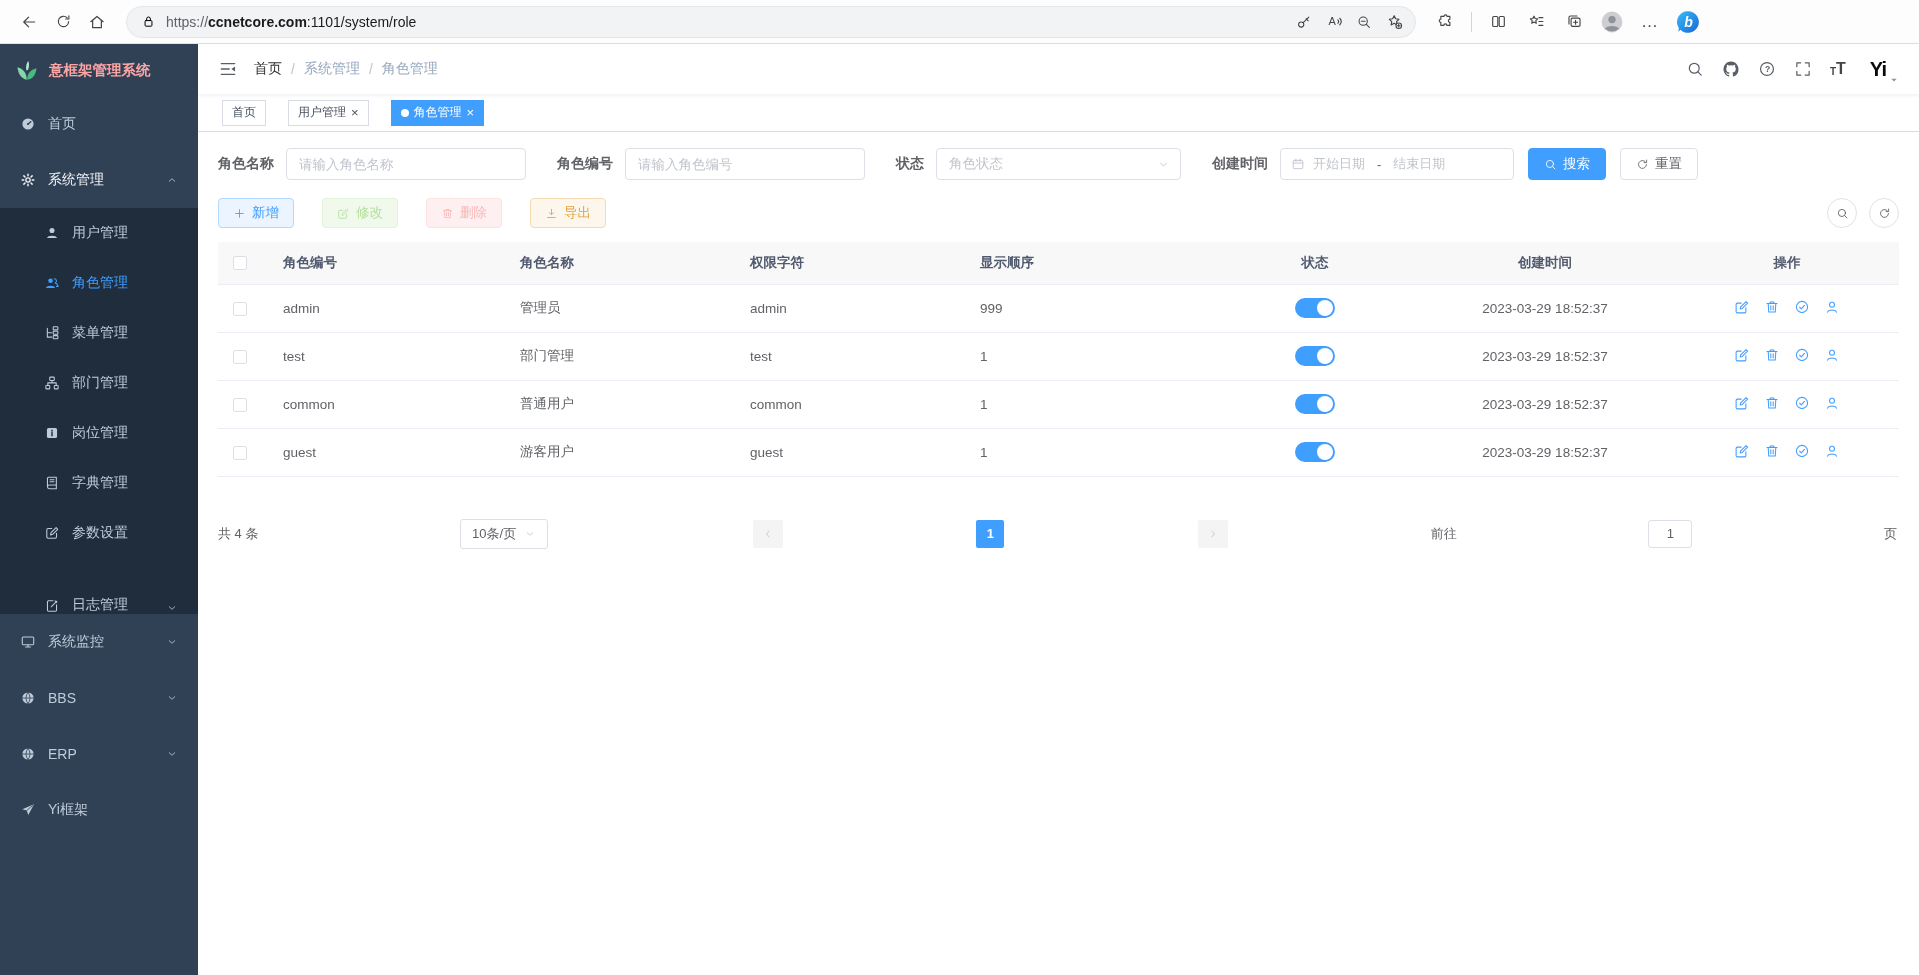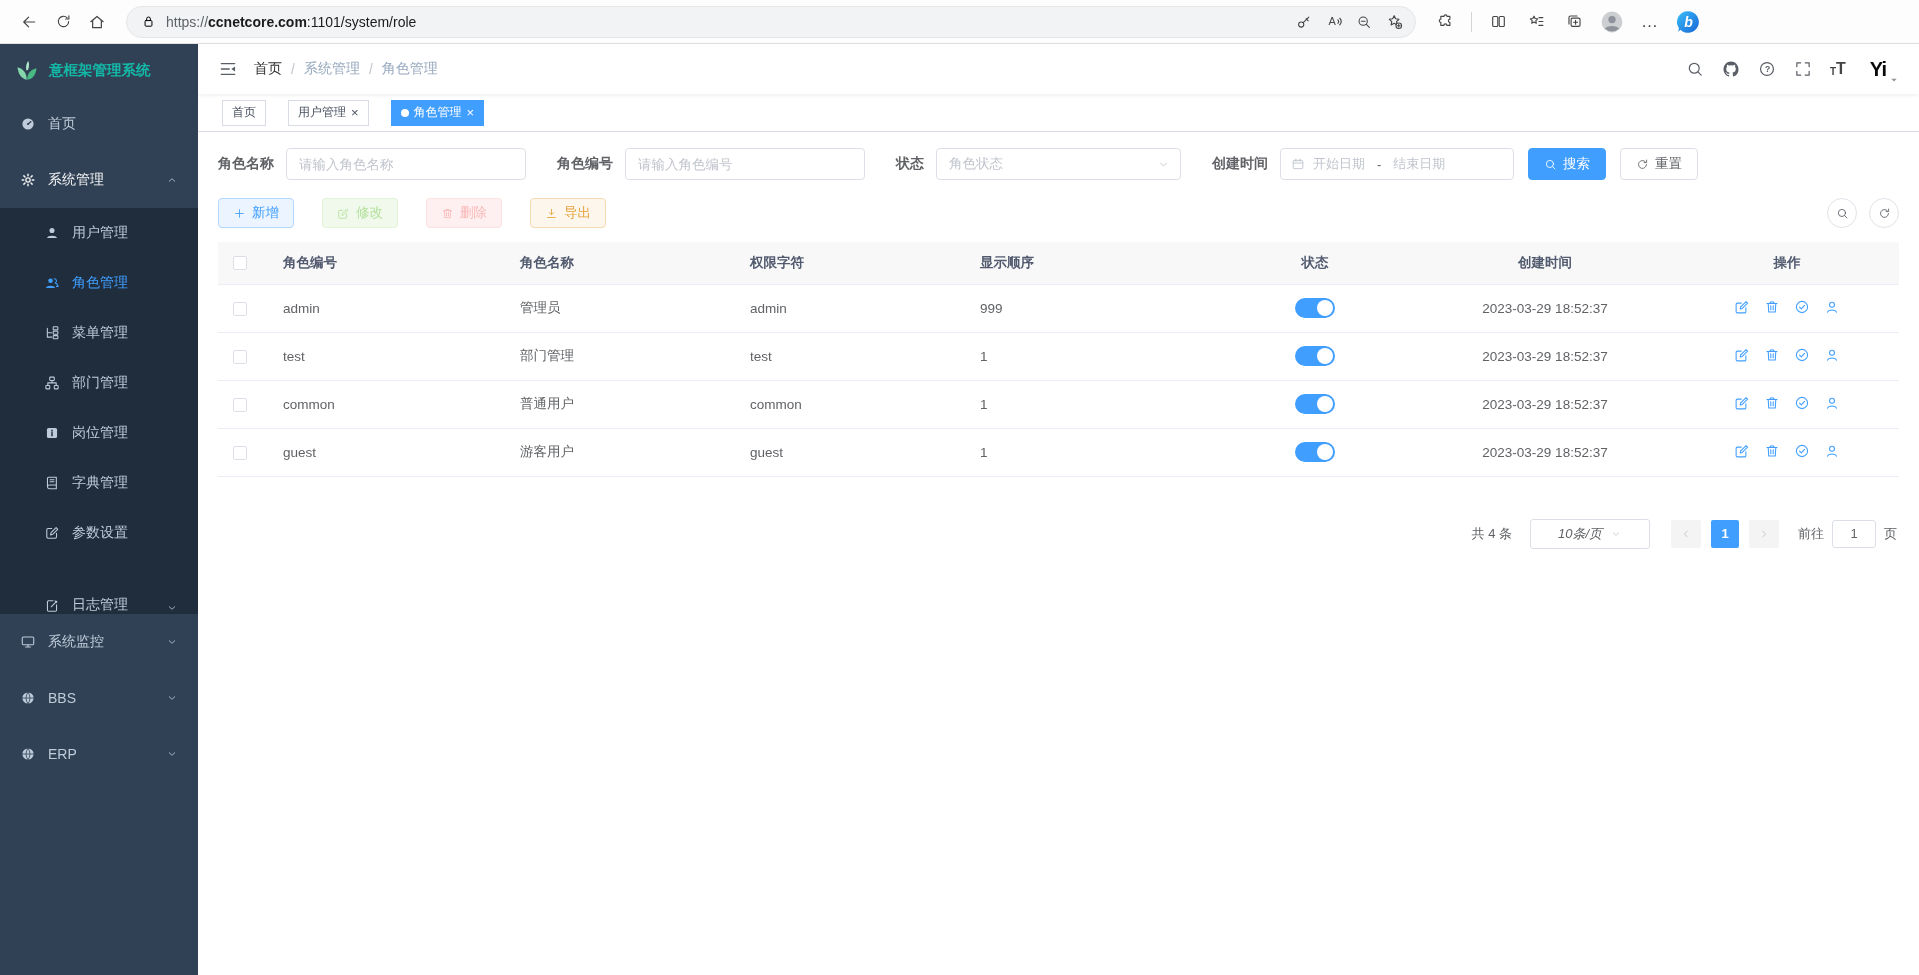--- a/index.html
+++ b/index.html
@@ -19,21 +19,21 @@
   .url .path { color:#1b1b1b; }
   .aico { width:30px; height:30px; border-radius:50%; display:flex; align-items:center; justify-content:center; color:#454545; cursor:pointer; flex:0 0 auto; }
   .vsep { width:1px; height:20px; background:#d5d5d5; margin:0 5px; flex:0 0 auto; }
   .more-dots { font-size:17px; color:#454545; letter-spacing:1px; }
   .tbar-right { display:flex; align-items:center; gap:4px; margin-left:2px; }
 
   
   .app { flex:1; display:flex; min-height:0; }
   .sidebar { width:198px; background:#304156; color:#bfcbd9; flex:0 0 auto; display:flex; flex-direction:column; }
   .logo-row { height:52px; display:flex; align-items:center; gap:9px; padding:0 14px; flex:0 0 auto; }
-  .logo-title { color:#14b8a6; font-weight:bold; font-size:14.5px; white-space:nowrap; }
+  .logo-title { color:#fca5a5; font-weight:bold; font-size:14.5px; white-space:nowrap; }
   .mi { height:56px; display:flex; align-items:center; gap:12px; padding:0 20px; font-size:14px; cursor:pointer; color:#bfcbd9; }
   .mi .mico { width:16px; height:16px; flex:0 0 auto; }
   .mi .chev { margin-left:auto; width:12px; height:12px; color:#bfcbd9; }
   .mi.parent-open { color:#f4f4f5; }
   .submenu { background:#1f2d3d; }
   .submenu .mi { height:50px; padding-left:44px; }
   .submenu .mi.log-group { height:56px;align-items:flex-end; }
   .mi.active { color:#409eff; }
 
   .main { flex:1; display:flex; flex-direction:column; min-width:0; background:#fff; }
@@ -95,23 +95,23 @@
   table.grid { width:100%; border-collapse:collapse; table-layout:fixed; margin-top:14px; font-size:13.5px; color:#606266; }
   .grid th { height:42px; background:#f8f8f9; color:#515a6e; font-weight:bold; text-align:left; padding:0 0 0 15px; border-bottom:1px solid #ebeef5; }
   .grid td { height:48px; padding:0 0 0 15px; border-bottom:1px solid #ebeef5; text-align:left; }
   .grid th.tc, .grid td.tc { text-align:center; padding:0; }
   .cb { width:14px; height:14px; border:1px solid #dcdfe6; border-radius:2px; background:#fff; display:inline-block; vertical-align:middle; cursor:pointer; }
   .switch { width:40px; height:20px; border-radius:10px; background:#409eff; display:inline-block; position:relative; cursor:pointer; vertical-align:middle; }
   .switch .knob { position:absolute; top:2px; right:2px; width:16px; height:16px; border-radius:50%; background:#fff; }
   .ops-wrap { display:inline-flex; align-items:center; gap:14px; }
   .opi { width:16px; height:16px; color:#409eff; cursor:pointer; }
 
-  .pager { display:flex; justify-content:flex-end; align-items:center; margin-top:42px; font-size:13px; color:#606266; padding-right:2px; }
+  .pager { display:flex; justify-content:space-between; align-items:center; margin-top:42px; font-size:13px; color:#606266; padding-right:2px; }
   .pager .total { margin-right:18px; }
-  .size-select { width:120px; height:30px; border:1px solid #dcdfe6; border-radius:3px; display:flex; align-items:center; justify-content:center; gap:8px; cursor:pointer; margin-right:16px; background:#fff;font-style:italic; }
+  .size-select { width:88px; height:30px; border:1px solid #dcdfe6; border-radius:3px; display:flex; align-items:center; justify-content:center; gap:8px; cursor:pointer; margin-right:16px; background:#fff; }
   .size-select .chev { width:12px; height:12px; color:#c0c4cc; }
   .pbtn { width:30px; height:28px; border-radius:2px; background:#f4f4f5; color:#b8bcc4; display:flex; align-items:center; justify-content:center; cursor:pointer; margin:0 5px; }
   .pbtn svg { width:12px; height:12px; }
   .pnum { min-width:28px; height:28px; border-radius:2px; background:#409eff; color:#fff; font-weight:bold; display:flex; align-items:center; justify-content:center; margin:0 5px; cursor:pointer; }
   .goto-label { margin:0 8px 0 14px; }
   .goto-in { width:44px; height:28px; border:1px solid #dcdfe6; border-radius:3px; text-align:center; font-size:13px; color:#606266; outline:none; font-family:inherit; }
   .unit { margin-left:8px; }
 </style>
 </head>
 <body>
@@ -501,20 +501,26 @@
             </svg>
         </div>
         <div class="mi">
           <svg class="si mico">
               <use href="#i-globe"></use>
             </svg>
           <span>ERP</span>
           <svg class="si chev">
               <use href="#i-chevdown"></use>
             </svg>
+        </div>
+        <div class="mi">
+          <svg class="si mico">
+              <use href="#i-send"></use>
+            </svg>
+          <span>Yi框架</span>
         </div>
       </nav>
     </aside>
 
     <div class="main">
 
       <header class="hdr">
         <svg class="si collapse-btn">
             <use href="#i-collapse"></use>
           </svg>

